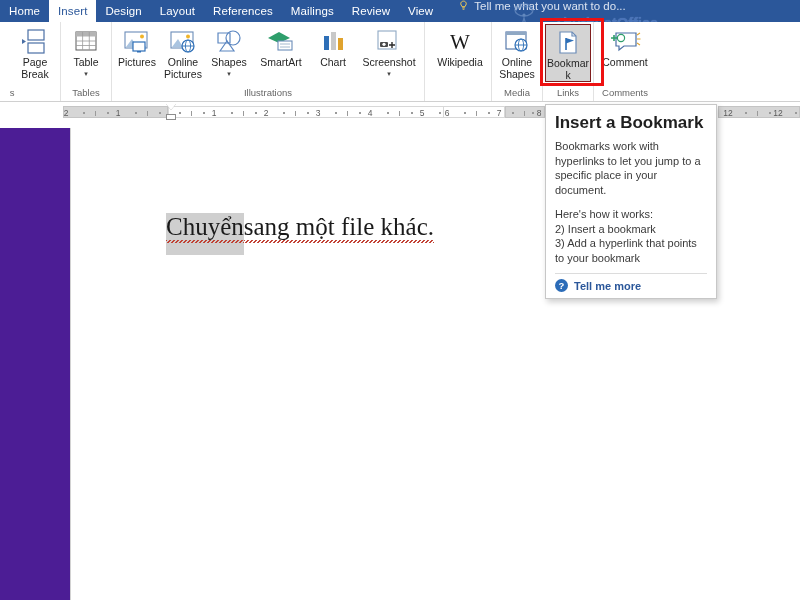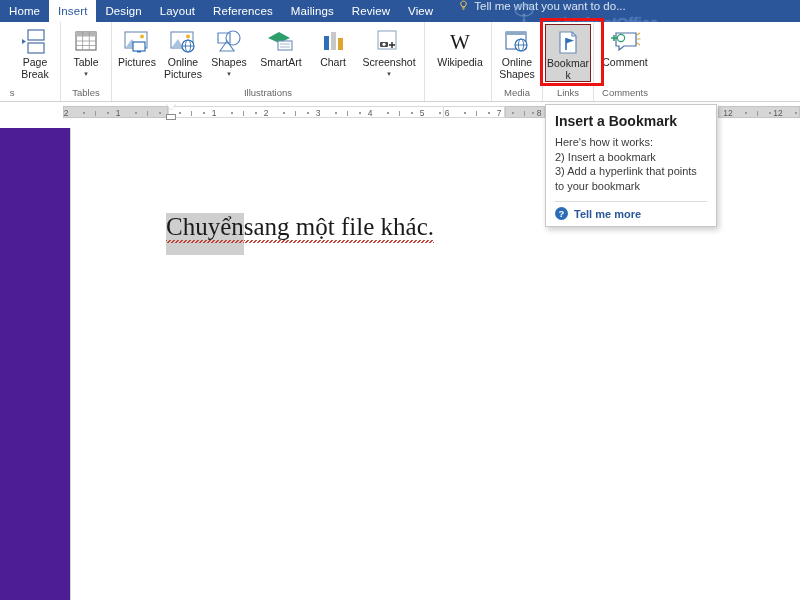--- a/index.html
+++ b/index.html
@@ -169,21 +169,21 @@
   .tooltip {
     position: absolute; top: 104px; left: 545px;
     width: 172px;
     background: #ffffff;
     border: 1px solid #c7c7c7;
     box-shadow: 2px 3px 6px rgba(0,0,0,.20);
     padding: 8px 9px 6px 9px;
     z-index: 40;
   }
   .tt-title {
-    font-size: 14px; font-weight: bold; color: #1f1f1f;
+    font-size: 17px; font-weight: bold; color: #1f1f1f;
     margin-bottom: 6px;
   }
   .tt-body {
     font-size: 11px; color: #3a3a3a; line-height: 14.5px;
   }
   .tt-body p { margin: 0 0 10px 0; }
   .tt-steps { margin: 0; }
   .tt-steps div { }
   .tt-sep { border-top: 1px solid #dcdcdc; margin: 8px 0 5px 0; }
   .tt-more {
@@ -517,20 +517,21 @@
     <div class="page">
       <div class="doctext">
         <span class="sel sq">Chuyển</span><span class="sq"> sang một file khác.</span>
       </div>
     </div>
   </div>
 
   <div class="tooltip">
     <div class="tt-title">Insert a Bookmark</div>
     <div class="tt-body">
+      <p>Bookmarks work with hyperlinks to let you jump to a specific place in your document.</p>
       <div class="tt-steps">
         <div>Here's how it works:</div>
         <div>2) Insert a bookmark</div>
         <div>3) Add a hyperlink that points to your bookmark</div>
       </div>
     </div>
     <div class="tt-sep"></div>
     <div class="tt-more">
       <span class="qmark">?</span>
       <span>Tell me more</span>

